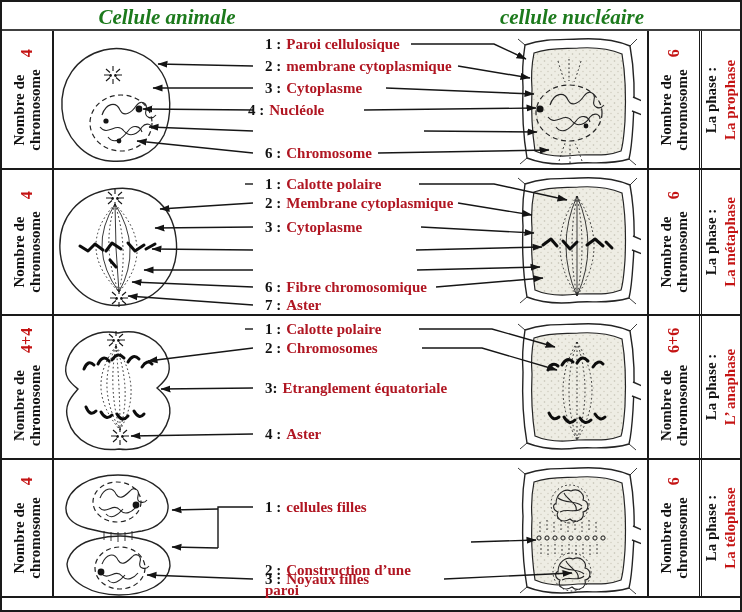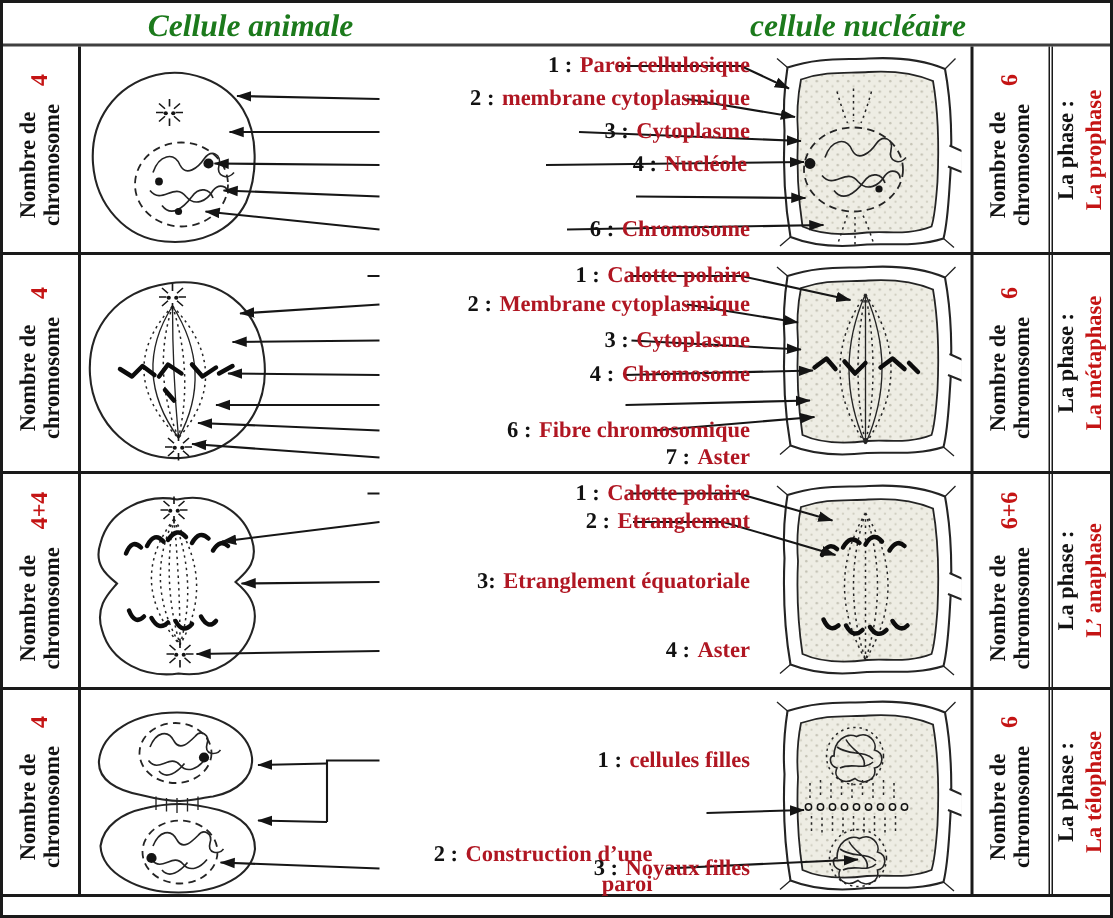--- a/index.html
+++ b/index.html
@@ -29,21 +29,21 @@
     transform:translate(-50%,-50%) rotate(-90deg);
     display:flex;align-items:center;gap:12px;white-space:nowrap;
     font-weight:bold;font-size:15px;color:#121212;
   }
   .clabel{text-align:center;line-height:16px;}
   .cnum{color:var(--count-red);font-size:16px;}
   .phz{text-align:center;line-height:19px;}
   .phz .ph2{color:var(--count-red);}
   .art{position:absolute;left:44px;top:0;}
   .lbl{
-    position:absolute;font-weight:bold;font-size:15px;line-height:20px;width:235px;text-align:right;
+    position:absolute;font-weight:bold;font-size:15px;line-height:20px;width:235px;
   }
   .lbl .ln-num{color:#121212;margin-right:5px;}
   .lbl .ln-txt{color:var(--label-red);}
   .lbl-narrow{width:170px;margin-top:28px;}
   .footer-strip{height:8px;}
   
   .cellline{fill:#fff;stroke:#242424;stroke-width:1.4px;}
   .wall{stroke:#242424;stroke-width:1.2px;}
   .dash{fill:none;stroke:#242424;stroke-width:1.2px;stroke-dasharray:5 3.5;}
   .sq{fill:none;stroke:#242424;stroke-width:1.1px;}
@@ -131,21 +131,21 @@
       <path class="lnk" marker-end="url(#arr)" d="M412,35 L484,47"></path>
       <path class="lnk" marker-end="url(#arr)" d="M340,57 L488,63"></path>
       <path class="lnk" marker-end="url(#arr)" d="M318,79 L490,77"></path>
       <path class="lnk" marker-end="url(#arr)" d="M378,100 L491,101"></path>
       <path class="lnk" marker-end="url(#arr)" d="M332,122 L503,119"></path>
     </svg>
 
     <div class="lbl" style="left:263px;top:3px"><span class="ln-num">1 :</span><span class="ln-txt">Paroi cellulosique</span></div>
     <div class="lbl" style="left:263px;top:25px"><span class="ln-num">2 :</span><span class="ln-txt">membrane cytoplasmique</span></div>
     <div class="lbl" style="left:263px;top:47px"><span class="ln-num">3 :</span><span class="ln-txt">Cytoplasme</span></div>
-    <div class="lbl" style="left:261px;top:69px"><span class="ln-num">4 :</span><span class="ln-txt">Nucléole</span></div>
+    <div class="lbl" style="left:246px;top:69px"><span class="ln-num">4 :</span><span class="ln-txt">Nucléole</span></div>
     <div class="lbl" style="left:263px;top:112px"><span class="ln-num">6 :</span><span class="ln-txt">Chromosome</span></div>
 
     <div class="vcell vcell-count">
       <div class="vflex">
         <div class="clabel">
             <div>Nombre de</div>
             <div>chromosome</div>
           </div>
         <div class="cnum">6</div>
       </div>
@@ -202,21 +202,20 @@
       <path class="lnk" marker-end="url(#arr)" d="M412,33 L486,45"></path>
       <path class="lnk" marker-end="url(#arr)" d="M375,57 L488,63"></path>
       <path class="lnk" marker-end="url(#arr)" d="M370,80 L496,77"></path>
       <path class="lnk" marker-end="url(#arr)" d="M371,100 L494,97"></path>
       <path class="lnk" marker-end="url(#arr)" d="M390,117 L497,108"></path>
     </svg>
 
     <div class="lbl" style="left:263px;top:4px"><span class="ln-num">1 :</span><span class="ln-txt">Calotte polaire</span></div>
     <div class="lbl" style="left:263px;top:23px"><span class="ln-num">2 :</span><span class="ln-txt">Membrane cytoplasmique</span></div>
     <div class="lbl" style="left:263px;top:47px"><span class="ln-num">3 :</span><span class="ln-txt">Cytoplasme</span></div>
-    <div class="lbl" style="left:263px;top:70px"><span class="ln-num">4 :</span><span class="ln-txt">Chromosome</span></div>
     <div class="lbl" style="left:263px;top:107px"><span class="ln-num">6 :</span><span class="ln-txt">Fibre chromosomique</span></div>
     <div class="lbl" style="left:263px;top:125px"><span class="ln-num">7 :</span><span class="ln-txt">Aster</span></div>
 
     <div class="vcell vcell-count">
       <div class="vflex">
         <div class="clabel">
             <div>Nombre de</div>
             <div>chromosome</div>
           </div>
         <div class="cnum">6</div>
@@ -271,21 +270,21 @@
 
       <path class="lnk" d="M199,13 h8"></path>
       <path class="lnk" marker-end="url(#arr)" d="M207,32 L102,45"></path>
       <path class="lnk" marker-end="url(#arr)" d="M207,72 L115,73"></path>
       <path class="lnk" marker-end="url(#arr)" d="M207,118 L85,120"></path>
       <path class="lnk" marker-end="url(#arr)" d="M373,13 H446 L509,31"></path>
       <path class="lnk" marker-end="url(#arr)" d="M376,32 H436 L511,54"></path>
     </svg>
 
     <div class="lbl" style="left:263px;top:3px"><span class="ln-num">1 :</span><span class="ln-txt">Calotte polaire</span></div>
-    <div class="lbl" style="left:263px;top:22px"><span class="ln-num">2 :</span><span class="ln-txt">Etranglement</span></div>
+    <div class="lbl" style="left:263px;top:22px"><span class="ln-num">2 :</span><span class="ln-txt">Chromosomes</span></div>
     <div class="lbl" style="left:263px;top:62px"><span class="ln-num">3:</span><span class="ln-txt">Etranglement équatoriale</span></div>
     <div class="lbl" style="left:263px;top:108px"><span class="ln-num">4 :</span><span class="ln-txt">Aster</span></div>
 
     <div class="vcell vcell-count">
       <div class="vflex">
         <div class="clabel">
             <div>Nombre de</div>
             <div>chromosome</div>
           </div>
         <div class="cnum">6+6</div>

